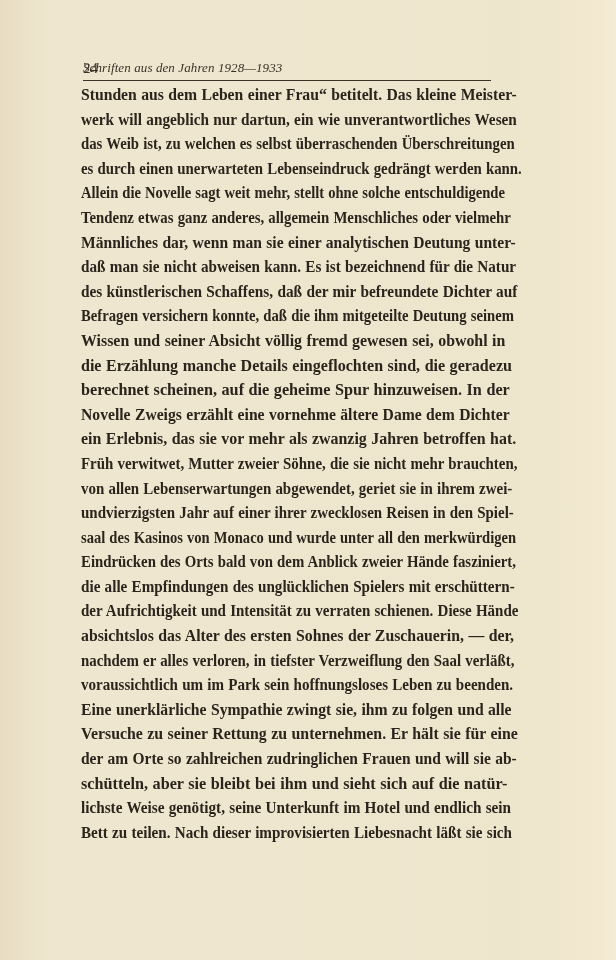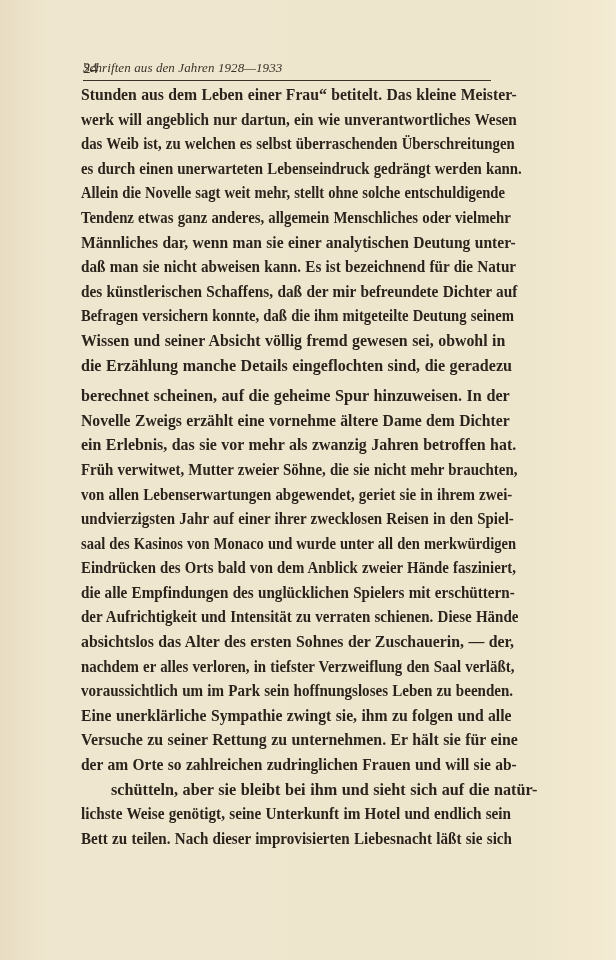--- a/index.html
+++ b/index.html
@@ -50,33 +50,33 @@
     <span class="line" style="display: block; transform-origin: left center; transform: scaleX(0.9128); width: 447px;">das Weib ist, zu welchen es selbst überraschenden Überschreitungen</span>
     <span class="line" style="display: block; transform-origin: left center; transform: scaleX(0.9169); width: 445px;">es durch einen unerwarteten Lebenseindruck gedrängt werden kann.</span>
     <span class="line" style="display: block; transform-origin: left center; transform: scaleX(0.9007); width: 453px;">Allein die Novelle sagt weit mehr, stellt ohne solche entschuldigende</span>
     <span class="line" style="display: block; transform-origin: left center; transform: scaleX(0.9148); width: 446px;">Tendenz etwas ganz anderes, allgemein Menschliches oder vielmehr</span>
     <span class="line" style="display: block; transform-origin: left center; transform: scaleX(0.9623); width: 424px;">Männliches dar, wenn man sie einer analytischen Deutung unter-</span>
     <span class="line" style="display: block; transform-origin: left center; transform: scaleX(0.9379); width: 435px;">daß man sie nicht abweisen kann. Es ist bezeichnend für die Natur</span>
     <span class="line" style="display: block; transform-origin: left center; transform: scaleX(0.9466); width: 431px;">des künstlerischen Schaffens, daß der mir befreundete Dichter auf</span>
     <span class="line" style="display: block; transform-origin: left center; transform: scaleX(0.9067); width: 450px;">Befragen versichern konnte, daß die ihm mitgeteilte Deutung seinem</span>
     <span class="line" style="display: block; transform-origin: left center; transform: scaleX(0.9808); width: 416px;">Wissen und seiner Absicht völlig fremd gewesen sei, obwohl in</span>
     <span class="line" style="display: block; transform-origin: left center; transform: scaleX(0.9903); width: 412px;">die Erzählung manche Details eingeflochten sind, die geradezu</span>
-    <span class="line" style="display: block; margin-top: 6px;">berechnet scheinen, auf die geheime Spur hinzuweisen. In der</span>
+    <span class="line" style="display: block;">berechnet scheinen, auf die geheime Spur hinzuweisen. In der</span>
     <span class="line" style="display: block; transform-origin: left center; transform: scaleX(0.9668); width: 422px;">Novelle Zweigs erzählt eine vornehme ältere Dame dem Dichter</span>
     <span class="line" style="display: block; transform-origin: left center; transform: scaleX(0.9831); width: 415px;">ein Erlebnis, das sie vor mehr als zwanzig Jahren betroffen hat.</span>
     <span class="line" style="display: block; transform-origin: left center; transform: scaleX(0.921); width: 443px;">Früh verwitwet, Mutter zweier Söhne, die sie nicht mehr brauchten,</span>
     <span class="line" style="display: block; transform-origin: left center; transform: scaleX(0.9231); width: 442px;">von allen Lebenserwartungen abgewendet, geriet sie in ihrem zwei-</span>
     <span class="line" style="display: block; transform-origin: left center; transform: scaleX(0.9252); width: 441px;">undvierzigsten Jahr auf einer ihrer zwecklosen Reisen in den Spiel-</span>
     <span class="line" style="display: block; transform-origin: left center; transform: scaleX(0.8987); width: 454px;">saal des Kasinos von Monaco und wurde unter all den merkwürdigen</span>
     <span class="line" style="display: block; transform-origin: left center; transform: scaleX(0.9148); width: 446px;">Eindrücken des Orts bald von dem Anblick zweier Hände fasziniert,</span>
     <span class="line" style="display: block; transform-origin: left center; transform: scaleX(0.9358); width: 436px;">die alle Empfindungen des unglücklichen Spielers mit erschüttern-</span>
     <span class="line" style="display: block; transform-origin: left center; transform: scaleX(0.9273); width: 440px;">der Aufrichtigkeit und Intensität zu verraten schienen. Diese Hände</span>
     <span class="line" style="display: block; transform-origin: left center; transform: scaleX(0.9761); width: 418px;">absichtslos das Alter des ersten Sohnes der Zuschauerin, — der,</span>
     <span class="line" style="display: block; transform-origin: left center; transform: scaleX(0.9189); width: 444px;">nachdem er alles verloren, in tiefster Verzweiflung den Saal verläßt,</span>
     <span class="line" style="display: block; transform-origin: left center; transform: scaleX(0.9294); width: 439px;">voraussichtlich um im Park sein hoffnungsloses Leben zu beenden.</span>
     <span class="line" style="display: block; transform-origin: left center; transform: scaleX(0.9691); width: 421px;">Eine unerklärliche Sympathie zwingt sie, ihm zu folgen und alle</span>
     <span class="line" style="display: block; transform-origin: left center; transform: scaleX(0.9784); width: 417px;">Versuche zu seiner Rettung zu unternehmen. Er hält sie für eine</span>
     <span class="line" style="display: block; transform-origin: left center; transform: scaleX(0.9577); width: 426px;">der am Orte so zahlreichen zudringlichen Frauen und will sie ab-</span>
-    <span class="line" style="display: block; margin-left: 30px;">schütteln, aber sie bleibt bei ihm und sieht sich auf die natür-</span>
+    <span class="line" style="display: block;">schütteln, aber sie bleibt bei ihm und sieht sich auf die natür-</span>
     <span class="line" style="display: block; transform-origin: left center; transform: scaleX(0.9401); width: 434px;">lichste Weise genötigt, seine Unterkunft im Hotel und endlich sein</span>
     <span class="line last" style="display: block; transform-origin: left center; transform: scaleX(0.9336); width: 437px;">Bett zu teilen. Nach dieser improvisierten Liebesnacht läßt sie sich</span>
   </div>
 </div>
 
 </body></html>

